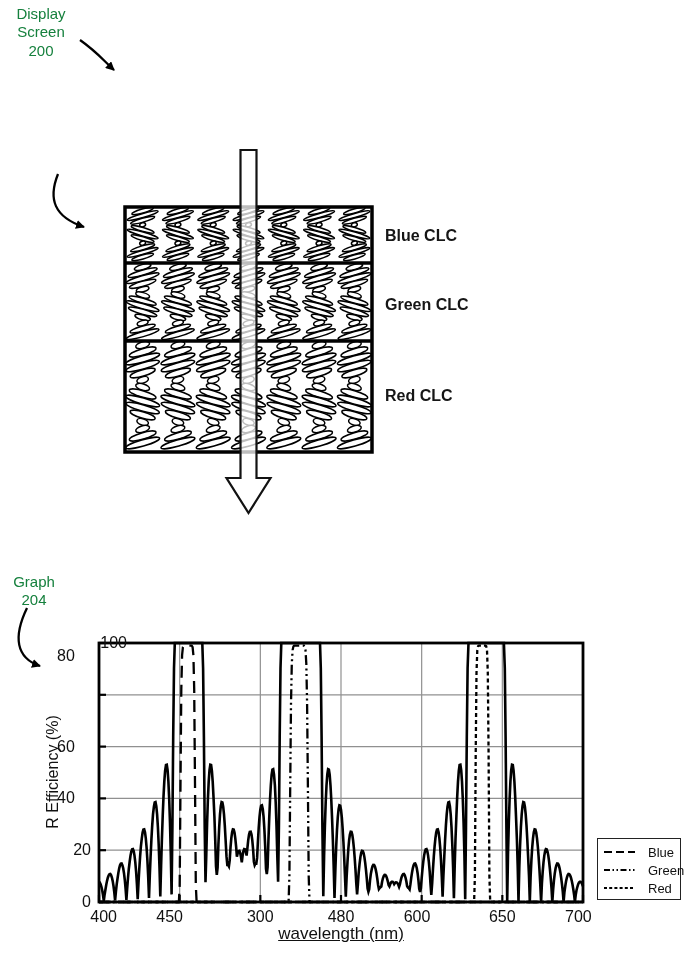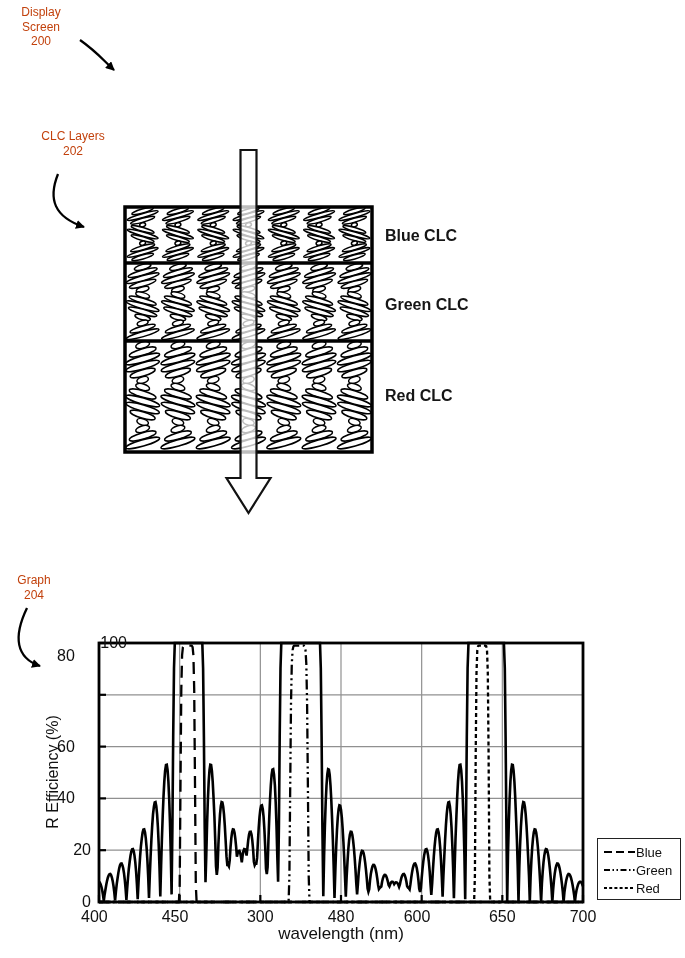--- a/index.html
+++ b/index.html
@@ -1,30 +1,30 @@
 <!DOCTYPE html>
 <html><head>
 <meta charset="utf-8">
 <style>
   html,body{margin:0;padding:0;background:#fff;}
   .page{position:relative;width:685px;height:958px;background:#ffffff;overflow:hidden;
         font-family:"Liberation Sans", sans-serif;color:#111;}
   #canvas{position:absolute;left:0;top:0;}
-  .ann{position:absolute;text-align:center;font-size:12px;line-height:1.22;color:#c2410c;}
+  .ann{position:absolute;text-align:center;font-size:15px;line-height:1.22;color:#15803d;}
   .rowlab{position:absolute;left:385px;font-size:16px;color:#161616;white-space:nowrap;font-weight:bold;}
   #ylab{position:absolute;left:53px;top:772px;transform:translate(-50%,-50%) rotate(-90deg);
         font-size:16px;white-space:nowrap;color:#111;}
   #xlab{position:absolute;left:341px;top:924px;transform:translateX(-50%);
-        font-size:17px;color:#111;}
+        font-size:17px;color:#111;text-decoration:underline;}
   .ticklab{position:absolute;font-size:16px;color:#111;}
   #legend{position:absolute;left:597px;top:838px;width:84px;height:62px;background:#fff;
           border:1.6px solid #222;box-sizing:border-box;padding:4px 0 0 5px;}
   .lrow{display:flex;align-items:center;height:18px;}
   .lrow svg{flex:0 0 auto;}
-  .lrow span{font-size:13px;margin-left:0;color:#111;}
+  .lrow span{font-size:13px;margin-left:12px;color:#111;}
 </style>
 </head>
 <body>
 
 <div class="page">
 
   <svg id="canvas" width="685" height="958" viewBox="0 0 685 958">
       <defs>
         <marker id="ah" markerWidth="10" markerHeight="9" refX="8" refY="4.5" orient="auto" markerUnits="userSpaceOnUse">
           <path d="M0,0 L9,4.5 L0,9 Z" fill="#000000"></path>
@@ -350,24 +350,20 @@
         <line x1="583" y1="895" x2="583" y2="902" stroke="#000000" stroke-width="2.2"></line>
       </g>
     </svg>
 
   <div class="ann" style="left:8px;top:5px;width:66px">
     <div>Display</div>
     <div>Screen</div>
     <div>200</div>
   </div>
 
-  <div class="ann" style="left:26px;top:129px;width:94px">
-    <div>CLC Layers</div>
-    <div>202</div>
-  </div>
 
   <div class="ann" style="left:4px;top:573px;width:60px">
     <div>Graph</div>
     <div>204</div>
   </div>
 
   <div class="rowlab" style="top:227px">Blue CLC</div>
   <div class="rowlab" style="top:296px">Green CLC</div>
   <div class="rowlab" style="top:387px">Red CLC</div>
 
@@ -388,26 +384,26 @@
       <span>Green</span>
     </div>
     <div class="lrow">
       <svg width="33" height="6">
           <line class="lsample" x1="1" y1="3" x2="32" y2="3" stroke="#000000" stroke-width="2" stroke-dasharray="3 2.2"></line>
         </svg>
       <span>Red</span>
     </div>
   </div>
 
-<div class="ticklab" style="left: 81px; top: 908px; width: 36px; text-align: left;">400</div>
-    <div class="ticklab" style="left: 157px; top: 908px; width: 36px; text-align: center;">450</div>
+<div class="ticklab" style="left: 81px; top: 908px; width: 36px; text-align: right;">400</div>
+    <div class="ticklab" style="left: 147px; top: 908px; width: 36px; text-align: right;">450</div>
     <div class="ticklab" style="left: 242.333px; top: 908px; width: 36px; text-align: center;">300</div>
     <div class="ticklab" style="left: 323px; top: 908px; width: 36px; text-align: center;">480</div>
     <div class="ticklab" style="left: 403.667px; top: 908px; width: 36px; text-align: left;">600</div>
     <div class="ticklab" style="left: 484.333px; top: 908px; width: 36px; text-align: center;">650</div>
-    <div class="ticklab" style="left: 565px; top: 908px; width: 36px; text-align: center;">700</div>
+    <div class="ticklab" style="left: 565px; top: 908px; width: 36px; text-align: left;">700</div>
     <div class="ticklab" style="left: 57px; top: 893px; width: 34px; text-align: right;">0</div>
     <div class="ticklab" style="left: 57px; top: 841.2px; width: 34px; text-align: right;">20</div>
     <div class="ticklab" style="left: 57px; top: 789.4px; width: 34px; text-align: left;">40</div>
     <div class="ticklab" style="left: 57px; top: 737.6px; width: 34px; text-align: left;">60</div>
     <div class="ticklab" style="left: 57px; top: 647px; width: 34px; text-align: left;">80</div>
     <div class="ticklab" style="left: 57px; top: 634px; width: 34px; text-align: right; margin-left: 36px;">100</div>
   </div>
 
 </body></html>

